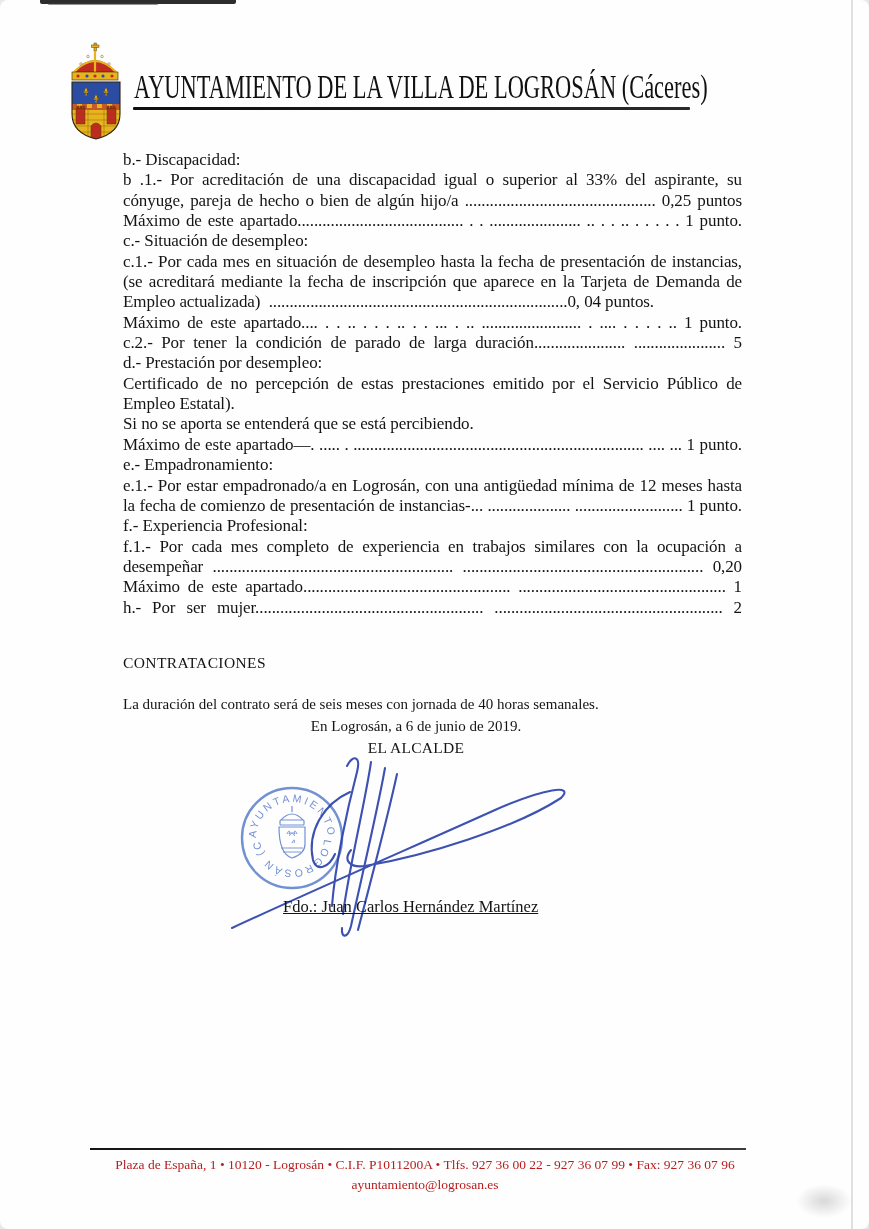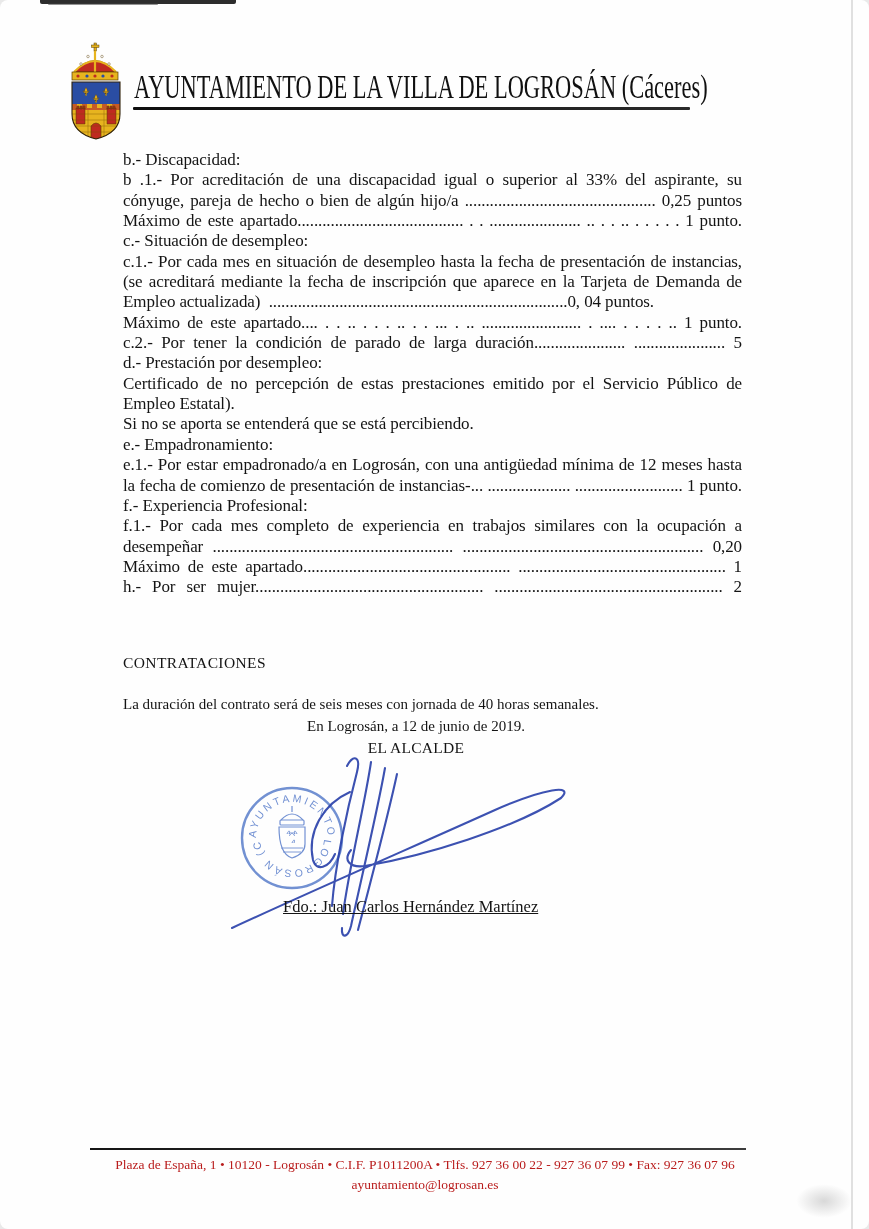--- a/index.html
+++ b/index.html
@@ -120,33 +120,34 @@
       <div class="line l">c.- Situación de desempleo:</div>
       <div class="line j">c.1.- Por cada mes en situación de desempleo hasta la fecha de presentación de instancias,</div>
       <div class="line j">(se acreditará mediante la fecha de inscripción que aparece en la Tarjeta de Demanda de</div>
       <div class="line l">Empleo actualizada)  ........................................................................0, 04 puntos.</div>
       <div class="line j">Máximo de este apartado.... . . .. . . . .. . . ... . .. ........................ . .... . . . . .. 1 punto.</div>
       <div class="line j">c.2.- Por tener la condición de parado de larga duración...................... ...................... 5 puntos.</div>
       <div class="line l">d.- Prestación por desempleo:</div>
       <div class="line j">Certificado de no percepción de estas prestaciones emitido por el Servicio Público de</div>
       <div class="line l">Empleo Estatal).</div>
       <div class="line l">Si no se aporta se entenderá que se está percibiendo.</div>
+      <div class="line j">Máximo de este apartado—. ..... . ...................................................................... .... ... 1 punto.</div>
       <div class="line l">e.- Empadronamiento:</div>
       <div class="line j">e.1.- Por estar empadronado/a en Logrosán, con una antigüedad mínima de 12 meses hasta</div>
       <div class="line j">la fecha de comienzo de presentación de instancias-... .................... .......................... 1 punto.</div>
       <div class="line l">f.- Experiencia Profesional:</div>
       <div class="line j">f.1.- Por cada mes completo de experiencia en trabajos similares con la ocupación a</div>
       <div class="line j">desempeñar .......................................................... .......................................................... 0,20 puntos</div>
       <div class="line j">Máximo de este apartado.................................................. .................................................. 1 punto.</div>
       <div class="line j">h.- Por ser mujer....................................................... ....................................................... 2 puntos.</div>
     </div>
 
   <div id="contract-heading">CONTRATACIONES</div>
   <div id="duration-line">La duración del contrato será de seis meses con jornada de 40 horas semanales.</div>
-  <div id="date-line" class="center-block">En Logrosán, a 12 de junio de 2019.</div>
+  <div id="date-line" class="center-block">En Logrosán, a 6 de junio de 2019.</div>
   <div id="alcalde-line" class="center-block">EL ALCALDE</div>
 
   <svg id="sig-svg" width="370" height="200" viewBox="0 0 370 200">
     <defs>
       <path id="arcTop" d="M 41 90 A 36 36 0 0 1 113 90"></path>
       <path id="arcBottom" d="M 109 90 A 32 32 0 0 1 45 90"></path>
     </defs>
 
     <g opacity="0.88">
       <circle cx="77" cy="90" r="50" fill="none" stroke="#5f82cd" stroke-width="2.4"></circle>

